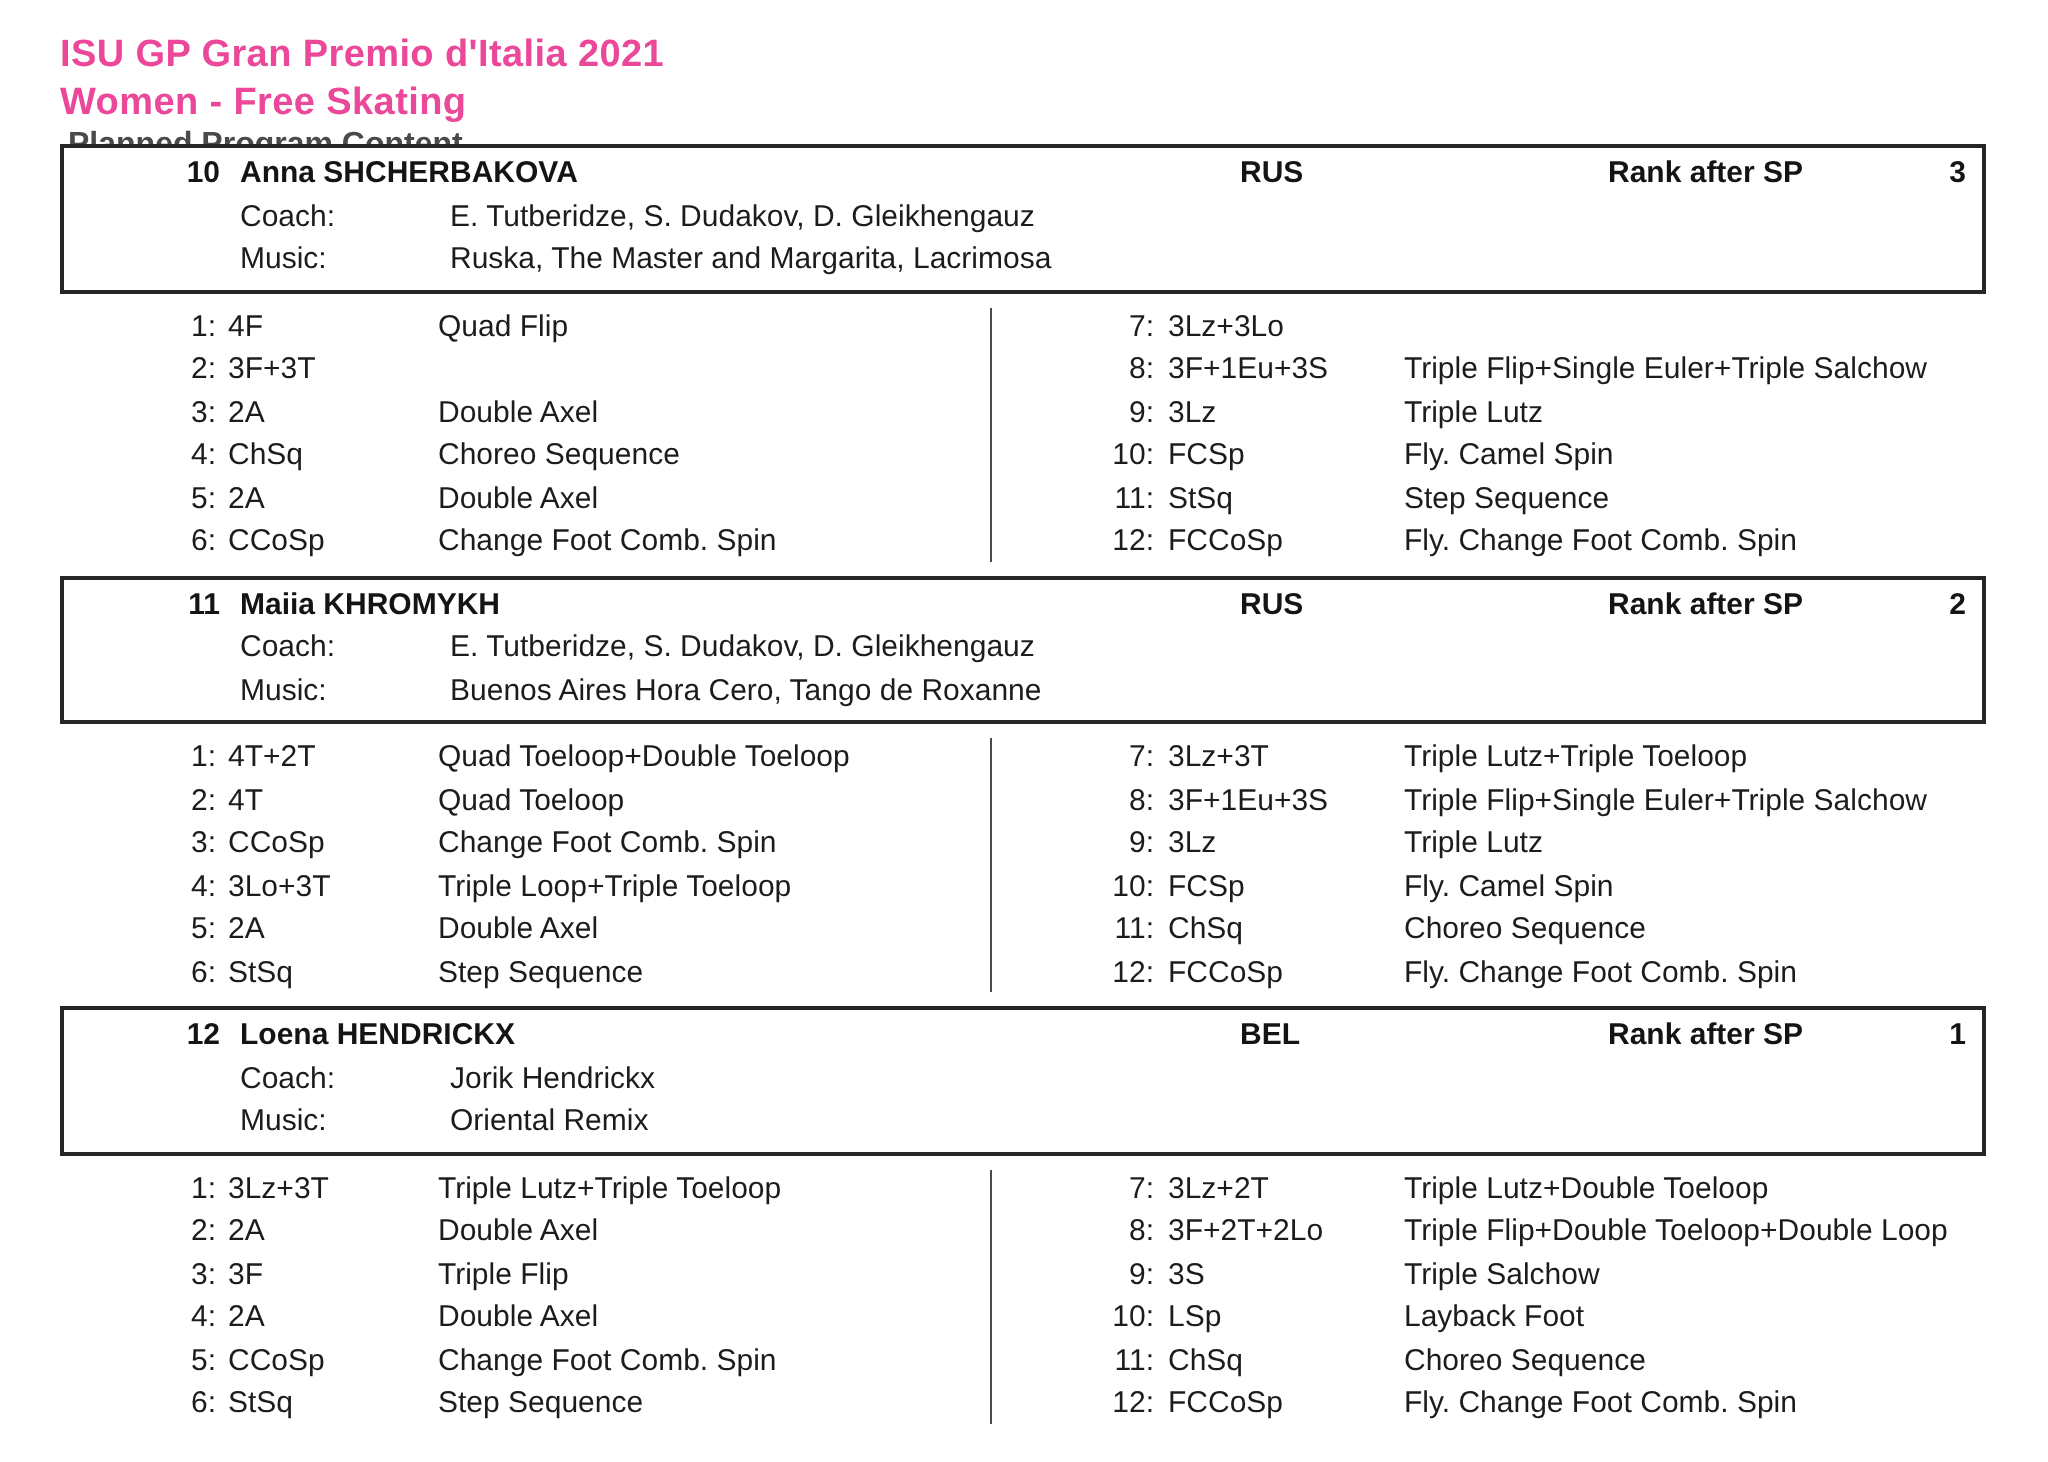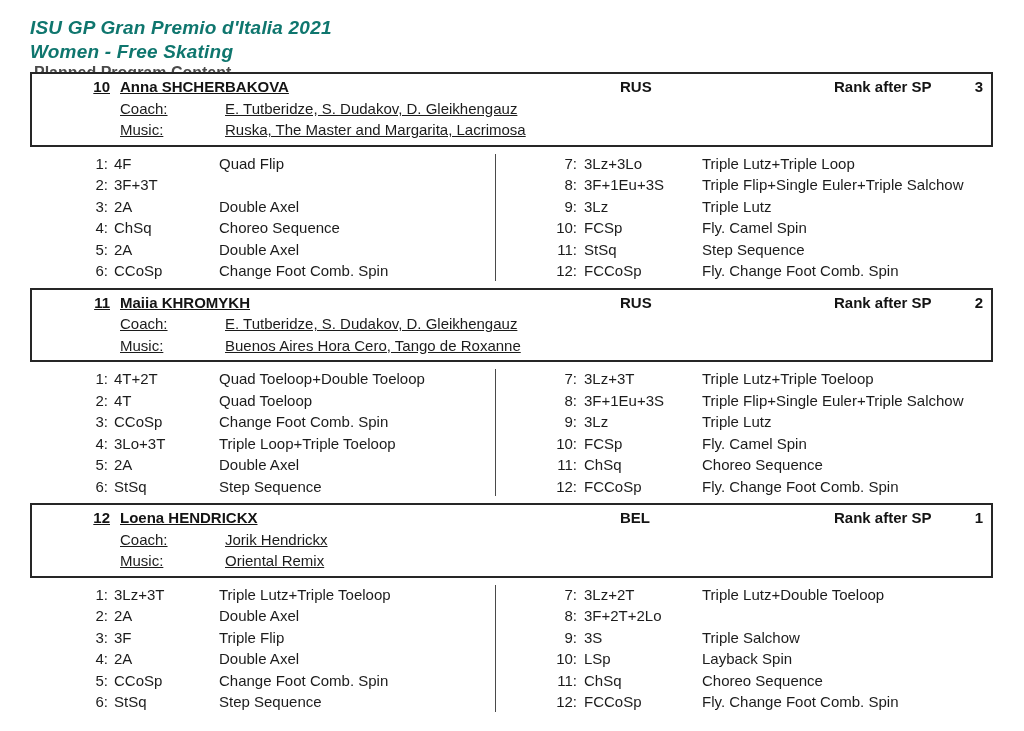--- a/index.html
+++ b/index.html
@@ -6,39 +6,39 @@
   body {
     width: 1024px; height: 731px;
     background: #ffffff;
     font-family: "Liberation Sans", "DejaVu Sans", sans-serif;
     color: #1c1c1c;
     overflow: hidden;
     position: relative;
   }
   .doc-header { margin: 16px 0 0 30px; }
   .title, .subtitle {
-    font-size: 19px; font-weight: bold; color: #0f766e;
-    line-height: 24px; letter-spacing: 0.2px; font-style: italic;
+    font-size: 19px; font-weight: bold; color: #ec4899;
+    line-height: 24px; letter-spacing: 0.2px;
   }
   .content { margin-left: 30px; width: 963px; }
   .clipped-heading {
     height: 8px; overflow: hidden; margin-left: 4px;
     font-size: 16px; font-weight: bold; color: #4a4a4a;
   }
   .hdr-box {
     border: 2px solid #262626;
     padding: 2px 6px 4px 0;
     background: #ffffff;
   }
-  .hdr-row { display: flex; line-height: 21.5px; font-size: 15px; position: relative; text-decoration: underline; }
+  .hdr-row { display: flex; line-height: 21.5px; font-size: 15px; position: relative; }
   .hdr-row1 { font-weight: bold; color: #141414; }
   .num { width: 78px; text-align: right; flex: 0 0 auto; }
   .name { margin-left: 10px; text-align: center; }
   .nation { position: absolute; left: 588px; }
-  .rank-label { position: absolute; left: 802px; }
+  .rank-label { position: absolute; left: 772px; }
   .rank-val { position: absolute; right: 2px; }
   .lbl { margin-left: 88px; width: 105px; flex: 0 0 auto; }
   .elements { display: flex; margin-top: 6px; margin-bottom: 6px; }
   .col { font-size: 15px; }
   .col-left { width: 465px; flex: 0 0 auto; }
   .col-right { flex: 1; }
   .divider { width: 1px; background: #4a4a4a; flex: 0 0 auto; margin: 1px 0; }
   .el-row { display: flex; line-height: 21.5px; }
   .el-num { width: 78px; text-align: right; flex: 0 0 auto; }
   .el-code { margin-left: 6px; width: 105px; flex: 0 0 auto; }
@@ -108,21 +108,20 @@
             <span class="el-num">6:</span>
             <span class="el-code">CCoSp</span>
             <span class="el-desc">Change Foot Comb. Spin</span>
           </div>
       </div>
       <div class="divider"></div>
       <div class="col col-right">
         <div class="el-row">
             <span class="el-num">7:</span>
             <span class="el-code">3Lz+3Lo</span>
-            <span class="el-desc">Triple Lutz+Triple Loop</span>
           </div>
         <div class="el-row">
             <span class="el-num">8:</span>
             <span class="el-code">3F+1Eu+3S</span>
             <span class="el-desc">Triple Flip+Single Euler+Triple Salchow</span>
           </div>
         <div class="el-row">
             <span class="el-num">9:</span>
             <span class="el-code">3Lz</span>
             <span class="el-desc">Triple Lutz</span>
@@ -287,30 +286,31 @@
       <div class="divider"></div>
       <div class="col col-right">
         <div class="el-row">
             <span class="el-num">7:</span>
             <span class="el-code">3Lz+2T</span>
             <span class="el-desc">Triple Lutz+Double Toeloop</span>
           </div>
         <div class="el-row">
             <span class="el-num">8:</span>
             <span class="el-code">3F+2T+2Lo</span>
+            <span class="el-desc">Triple Flip+Double Toeloop+Double Loop</span>
           </div>
         <div class="el-row">
             <span class="el-num">9:</span>
             <span class="el-code">3S</span>
             <span class="el-desc">Triple Salchow</span>
           </div>
         <div class="el-row">
             <span class="el-num">10:</span>
             <span class="el-code">LSp</span>
-            <span class="el-desc">Layback Spin</span>
+            <span class="el-desc">Layback Foot</span>
           </div>
         <div class="el-row">
             <span class="el-num">11:</span>
             <span class="el-code">ChSq</span>
             <span class="el-desc">Choreo Sequence</span>
           </div>
         <div class="el-row">
             <span class="el-num">12:</span>
             <span class="el-code">FCCoSp</span>
             <span class="el-desc">Fly. Change Foot Comb. Spin</span>

